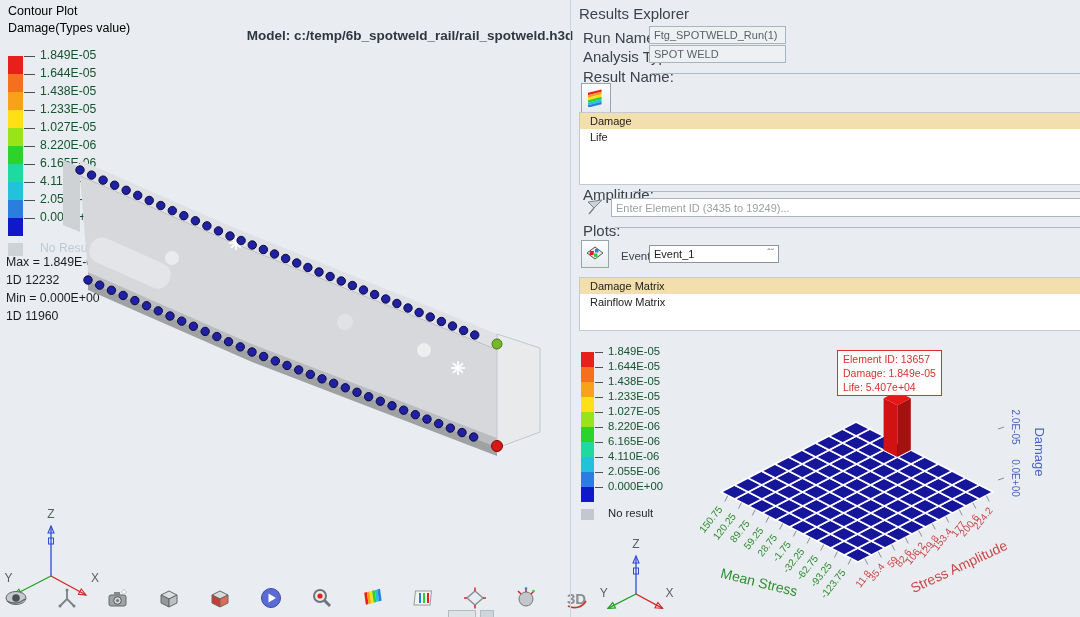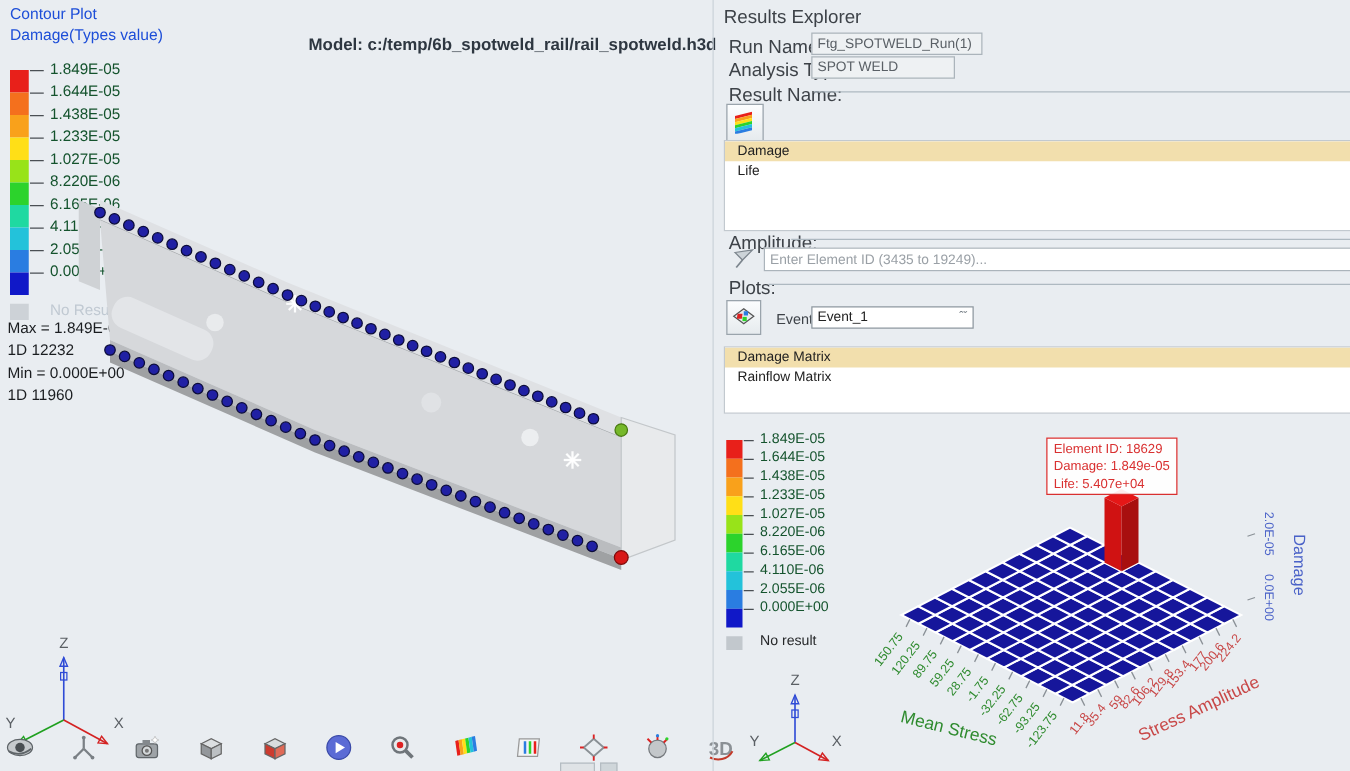--- a/index.html
+++ b/index.html
@@ -14,21 +14,21 @@
            font-size:11px;color:#222;overflow:hidden}
   .lrow{height:16px;line-height:16px;padding-left:10px;white-space:nowrap}
   .lrow.sel{background:#f2dfad}
   .iconbtn{position:absolute;border:1px solid #9aa4ac;background:linear-gradient(#fcfdfe,#e6ebee);
            display:flex;align-items:center;justify-content:center;box-sizing:border-box;cursor:pointer}
   .dropdown{position:absolute;background:#fff;border:1px solid #8b959d;font-size:11px;color:#222;
             display:flex;align-items:center;justify-content:space-between;padding:0 4px;box-sizing:border-box}
   .dd-arrow{color:#6b747c;font-size:10px;line-height:10px}
   #model-title{position:absolute;left:240px;top:28px;width:340px;text-align:center;
                font-size:13.5px;font-weight:bold;color:#2e3741}
-  .leg-title{position:absolute;font-size:12.5px;color:#1d4ed8;white-space:nowrap}
+  .leg-title{position:absolute;font-size:12.5px;color:#000000;white-space:nowrap}
   .stat{position:absolute;font-size:12.3px;color:#1a1d20;white-space:nowrap}
   .legend{position:absolute}
   .legend .band{width:100%}
   .legend .tick{position:absolute;height:1px;background:#4a4f54}
   .legend .vlab{position:absolute;white-space:nowrap;color:#14532d}
   .legend .nores-sw{position:absolute;background:#c5cbd1}
   .legend .nores-lab{position:absolute;white-space:nowrap}
   #toolbar{position:absolute;left:4px;top:586px;display:flex;gap:27px}
   #toolbar .tbi{width:24px;height:24px;cursor:pointer}
   #callout-box{position:absolute;left:266px;top:350px;background:rgba(255,255,255,.92);
@@ -279,21 +279,21 @@
   </div>
 
   <div id="panel" class="abs" style="left:570px;top:0;width:510px;height:617px;border-left:1px solid #ccd4da">
 
     <div class="lbl abs" style="left:8px;top:5px">Results Explorer</div>
 
     <div class="lbl abs" style="left:12px;top:29px">Run Name:</div>
     <input class="field" style="left: 78px; top: 26px; width: 137px; height: 18px;" readonly="" value="Ftg_SPOTWELD_Run(1)">
 
     <div class="lbl abs" style="left:12px;top:48px">Analysis Type:</div>
-    <input class="field" style="left: 78px; top: 45px; width: 115px; height: 18px;" readonly="" value="SPOT WELD">
+    <input class="field" style="left: 78px; top: 45px; width: 137px; height: 18px;" readonly="" value="SPOT WELD">
 
     <div class="lbl abs" style="left:12px;top:68px">Result Name:</div>
     <div class="rule" style="left:80px;top:73px;width:430px"></div>
 
     <div class="iconbtn" style="left:10px;top:83px;width:30px;height:30px">
       <svg width="22" height="18" viewBox="0 0 22 18">
         <g transform="rotate(-14 11 9) skewX(-14)">
           <rect x="5" y="2" width="14" height="2.4" fill="#e8201a"></rect>
           <rect x="5" y="4.4" width="14" height="2.4" fill="#f9a11b"></rect>
           <rect x="5" y="6.8" width="14" height="2.4" fill="#ffdf17"></rect>
@@ -534,18 +534,18 @@
         <line x1="65" y1="264" x2="36.879999999999995" y2="278.44" stroke="#1fa01f" stroke-width="1.3"></line>
         <polygon points="36.879999999999995,278.44 44.477383181982646,277.91106825948225 41.736555072026874,272.57366615062097" fill="none" stroke="#1fa01f" stroke-width="1.1"></polygon>
         <line x1="65" y1="264" x2="91.6" y2="278.44" stroke="#d42222" stroke-width="1.3"></line>
         <polygon points="91.6,278.44 86.87930156705283,272.4637966646733 84.01675038962742,277.73691725466745" fill="none" stroke="#d42222" stroke-width="1.1"></polygon>
         <text x="65" y="218" text-anchor="middle" style="font-size:12px;fill:#5a5f64;">Z</text>
         <text x="32.7" y="266.64" text-anchor="middle" style="font-size:12px;fill:#5a5f64;">Y</text>
         <text x="98.44" y="266.64" text-anchor="middle" style="font-size:12px;fill:#5a5f64;">X</text>
       </svg>
 
     <div id="callout-box">
-      <div>Element ID: 18629</div>
+      <div>Element ID: 13657</div>
       <div>Damage: 1.849e-05</div>
       <div>Life: 5.407e+04</div>
     </div>
   </div>
 </div>
 
 </body></html>

